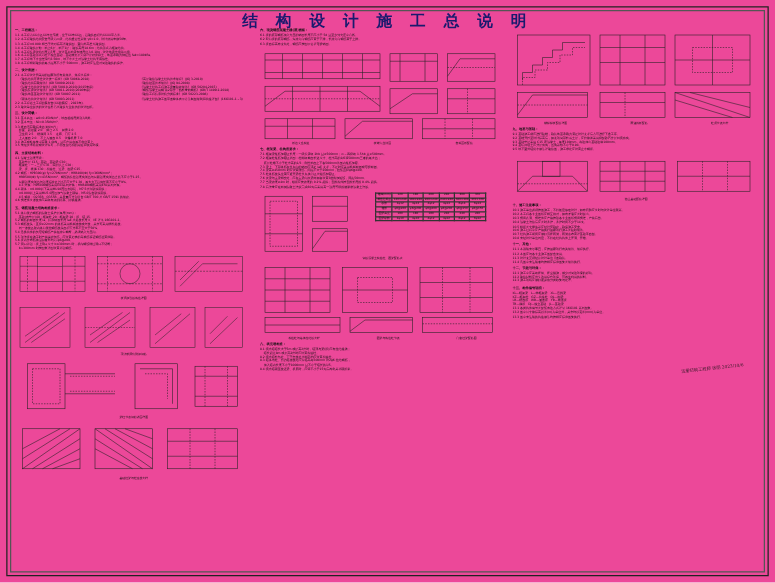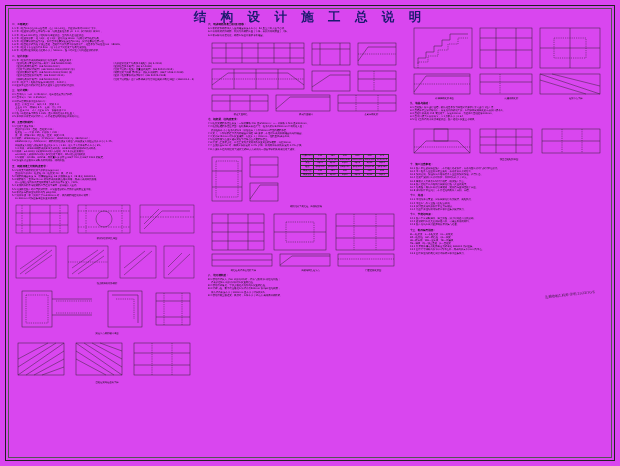--- a/index.html
+++ b/index.html
@@ -1,17 +1,17 @@
 <!DOCTYPE html>
 <html><head>
 <meta charset="utf-8">
 <style>
   html,body{margin:0;padding:0;background:#ffffff;}
   body{width:620px;height:466px;font-family:"DejaVu Sans","Liberation Sans",sans-serif;color:#111;}
-  #sheet{position:relative;width:620px;height:466px;overflow:hidden;background:#d946ef;}
+  #sheet{position:relative;width:620px;height:466px;overflow:hidden;background:#ec4899;}
   .frame{position:absolute;left:5px;top:5px;width:610px;height:456px;border:1px solid #222;box-sizing:border-box;}
   .frame-inner{position:absolute;left:8px;top:8px;width:604px;height:450px;border:1px solid #555;box-sizing:border-box;}
   .title{position:absolute;left:0;right:0;top:9px;text-align:center;font-family:"DejaVu Serif","Liberation Serif",serif;
          font-size:12.5px;letter-spacing:5px;color:#1a1a6e;font-weight:bold;}
   .col{position:absolute;top:22px;font-size:2.4px;line-height:1.32;color:#111;overflow:hidden;}
   .c1{left:12px;width:190px;height:436px;}
   .c2{left:208px;width:196px;height:436px;}
   .c3{left:410px;width:198px;height:436px;}
   .blk{margin-bottom:2px;}
   .h{font-weight:bold;font-size:2.6px;margin:1.2px 0 0.6px 0;}

